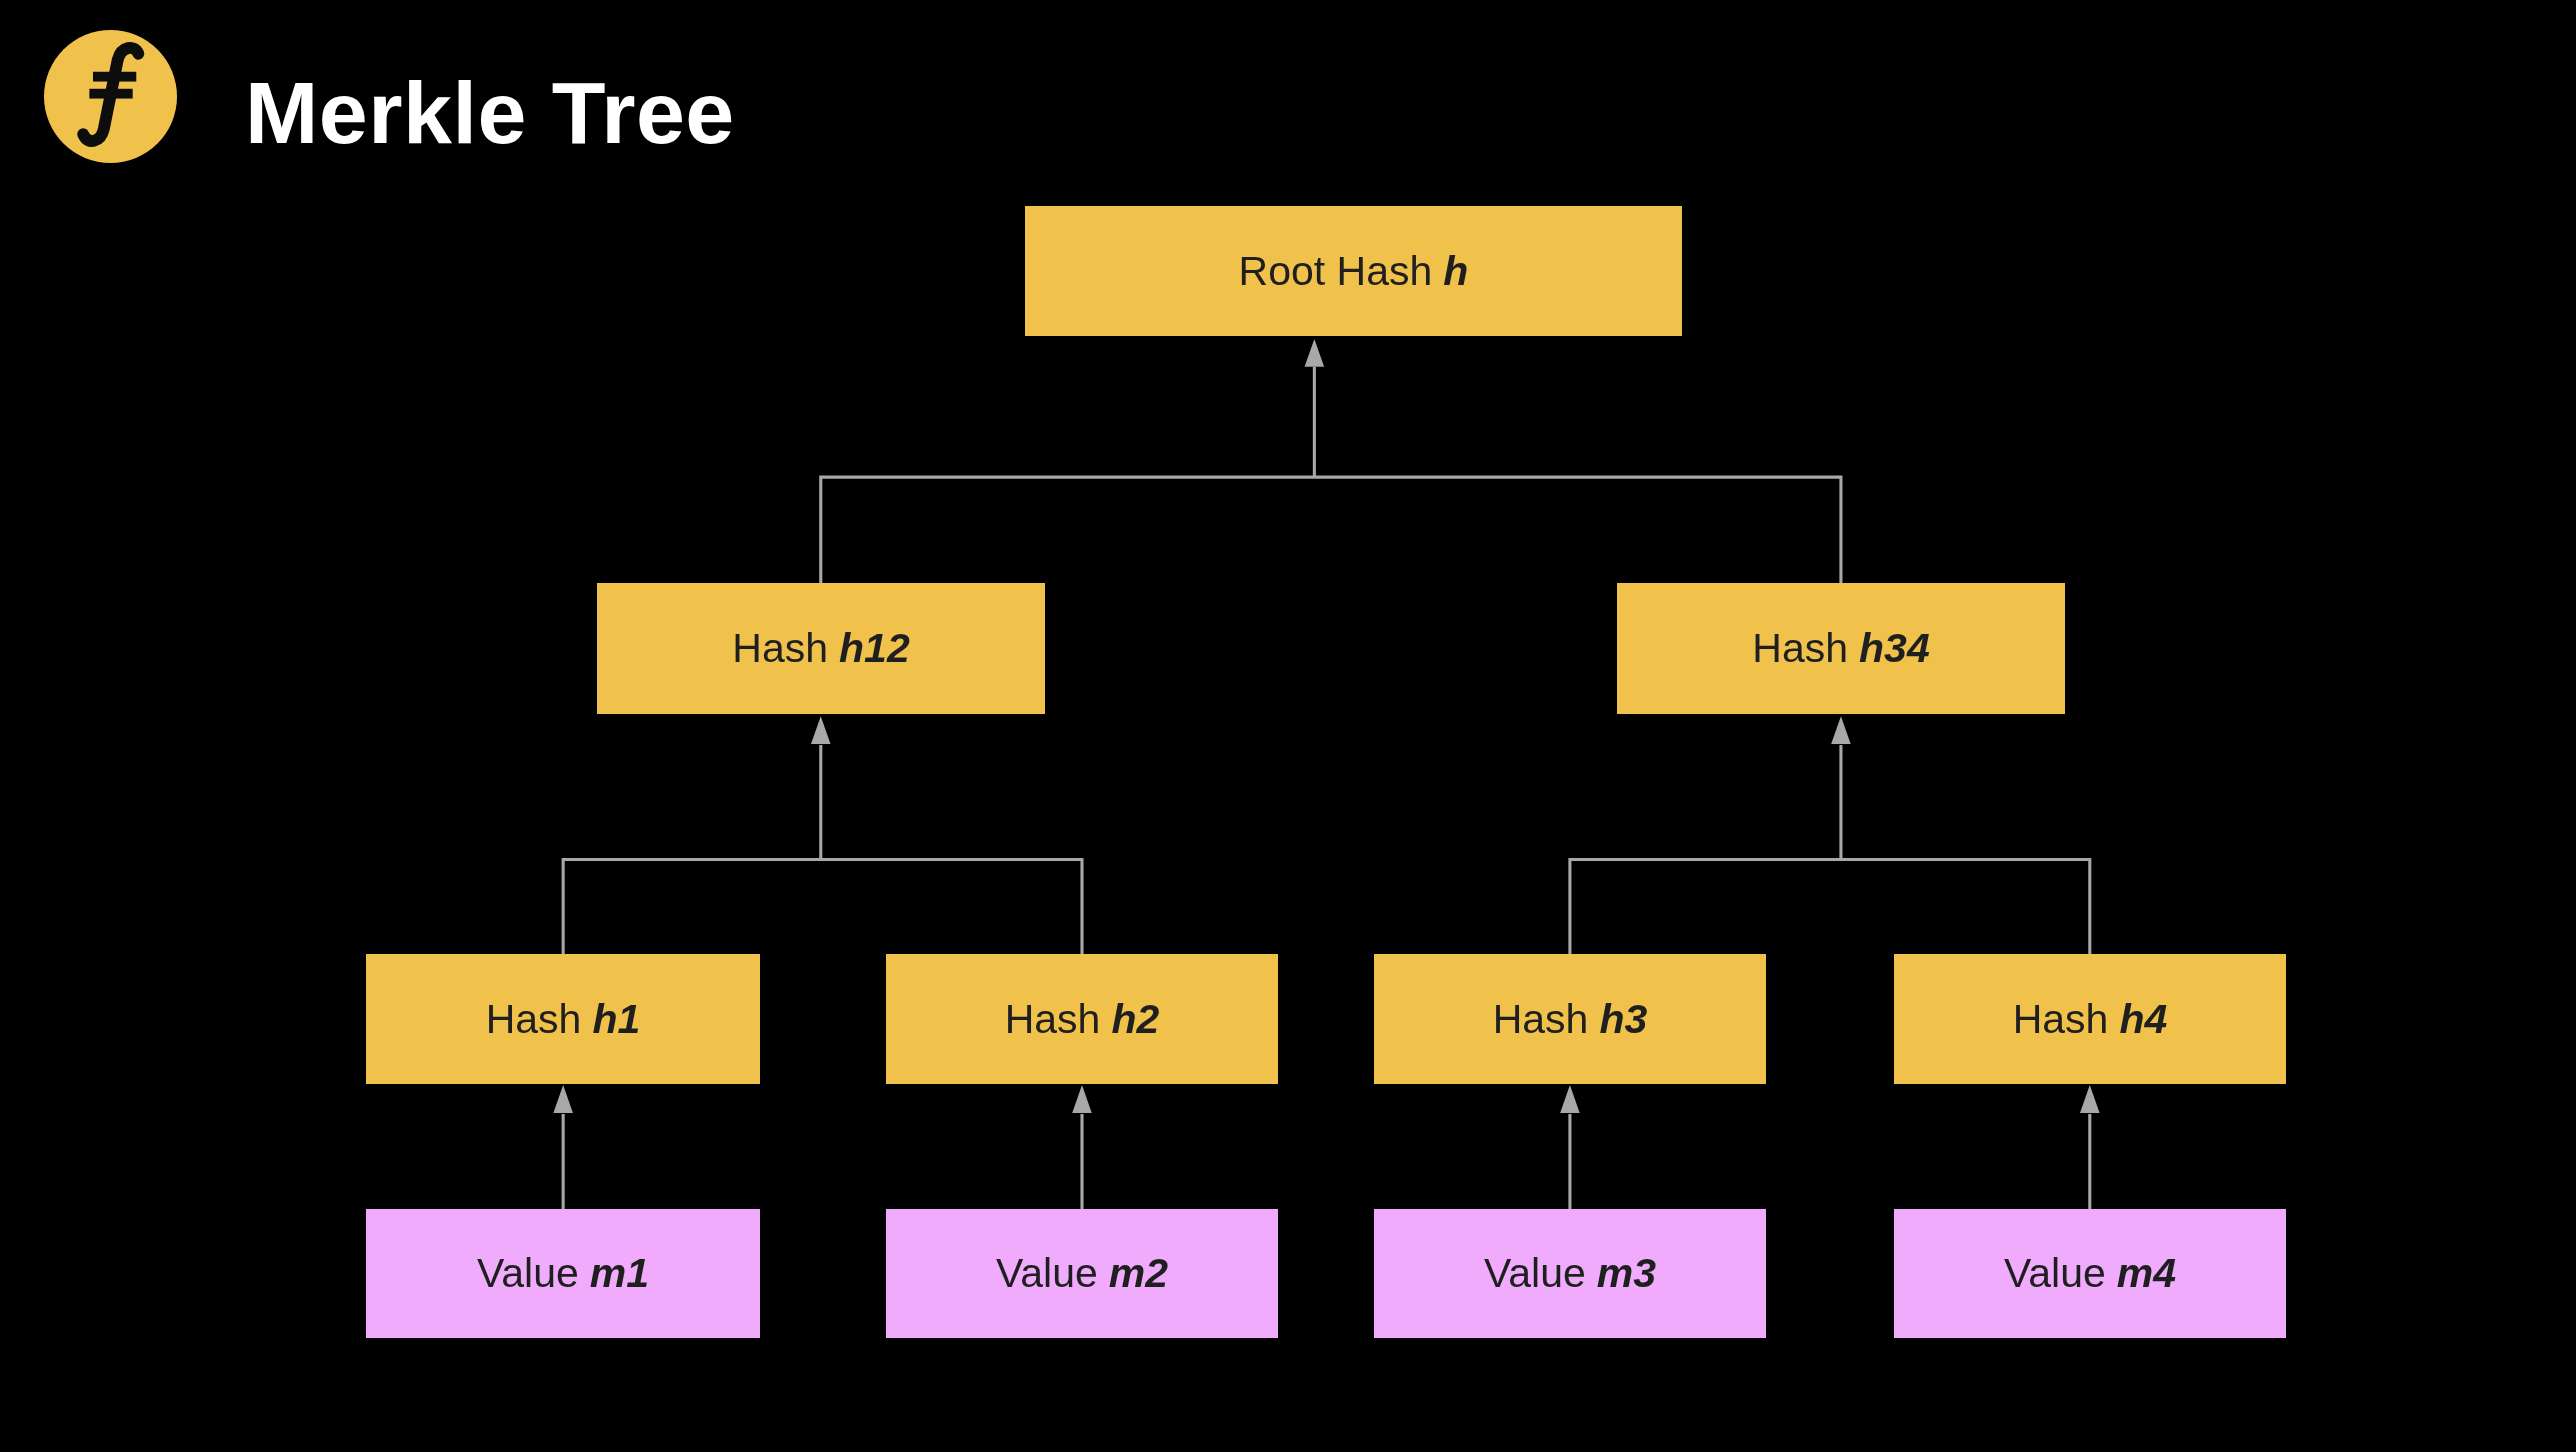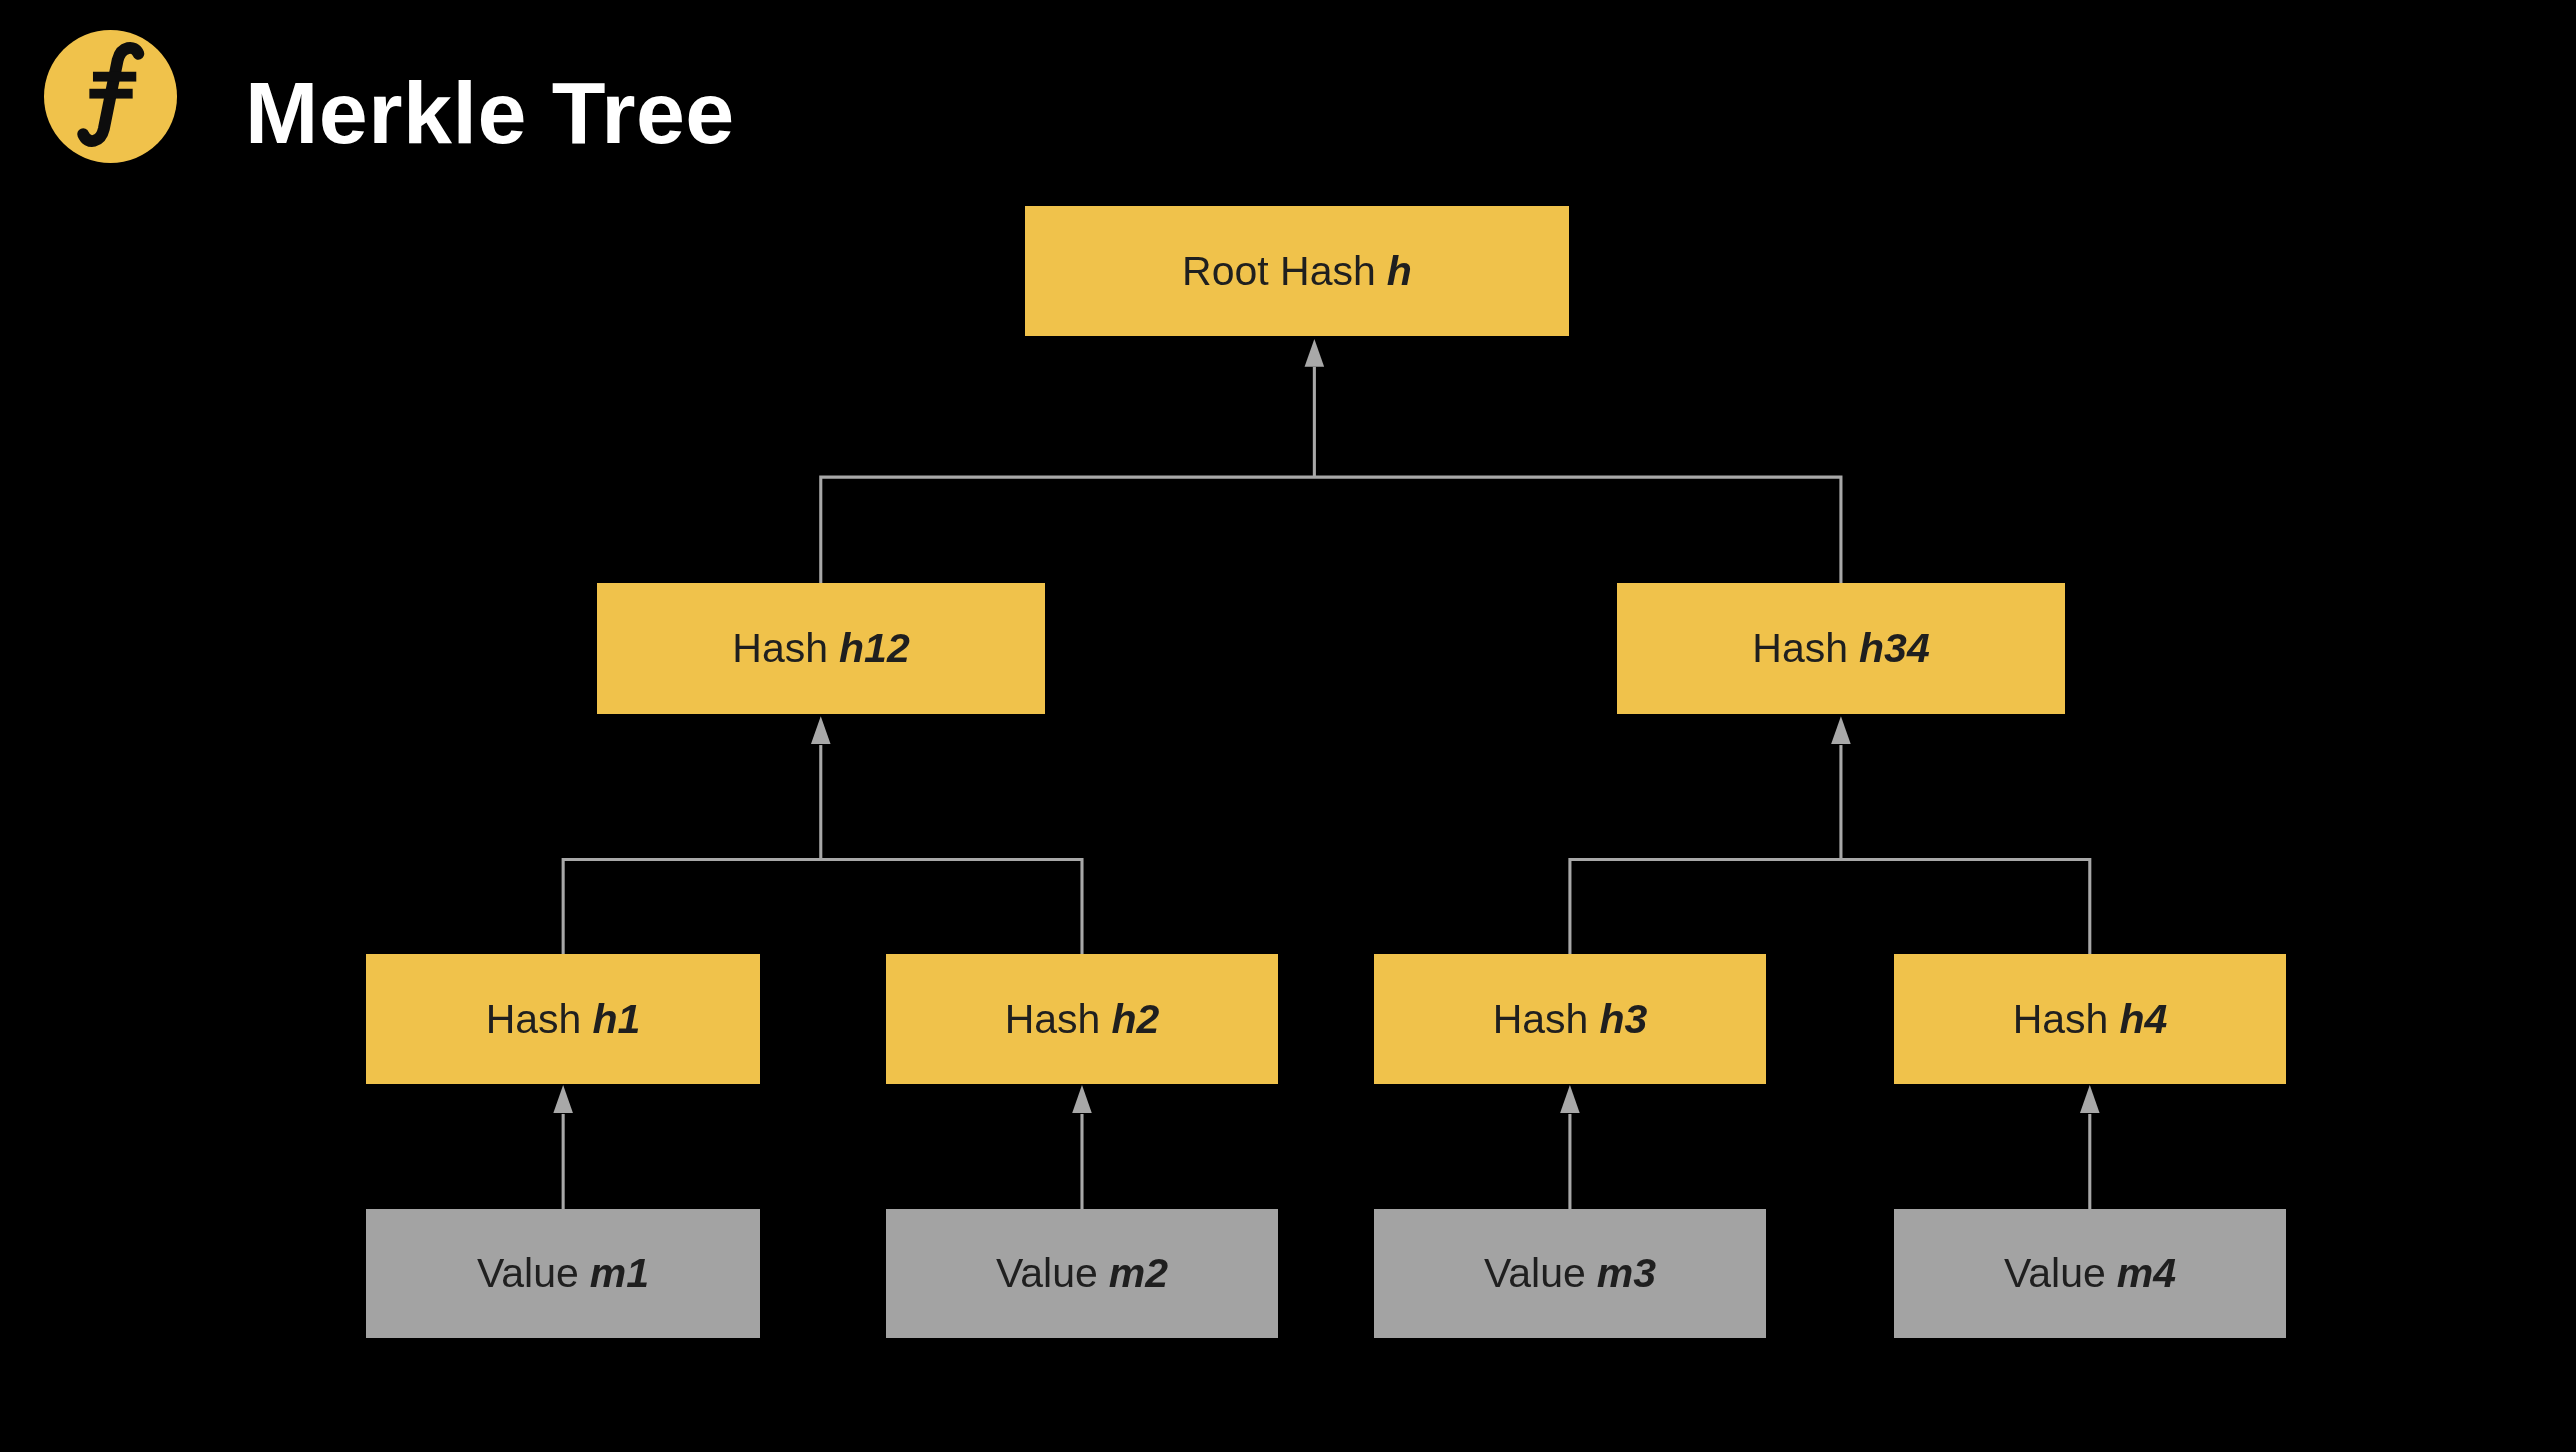--- a/index.html
+++ b/index.html
@@ -33,27 +33,27 @@
   .connectors path.head { fill: #A8A8A8; stroke: none; }
 
   
   .node {
     position: absolute;
     display: flex; align-items: center; justify-content: center;
     font-size: 41px; color: #1F1F1F;
     white-space: nowrap;
   }
   .node.hash { background: #F0C24B; }
-  .node.leaf { background: #a3a3a3; }
+  .node.leaf { background: #f0abfc; }
   .node em {
     font-style: italic; font-weight: 700;
     margin-left: 0.27em;
   }
 
-  .n-root { left: 1025px; top: 206px;  width: 544px; height: 130px; }
+  .n-root { left: 1025px; top: 206px;  width: 657px; height: 130px; }
   .n-h12  { left: 597px; top: 583px; width: 448px;  height: 131px; }
   .n-h34  { left: 1617px; top: 583px; width: 448px;  height: 131px; }
   .n-h1   { left: 366px;  top: 954px; width: 394px;  height: 130px; }
   .n-h2   { left: 886px; top: 954px; width: 392px;  height: 130px; }
   .n-h3   { left: 1374px; top: 954px; width: 392px;  height: 130px; }
   .n-h4   { left: 1894px; top: 954px; width: 392px;  height: 130px; }
   .n-m1   { left: 366px;  top: 1209px; width: 394px;  height: 129px; }
   .n-m2   { left: 886px; top: 1209px; width: 392px;  height: 129px; }
   .n-m3   { left: 1374px; top: 1209px; width: 392px;  height: 129px; }
   .n-m4   { left: 1894px; top: 1209px; width: 392px;  height: 129px; }

